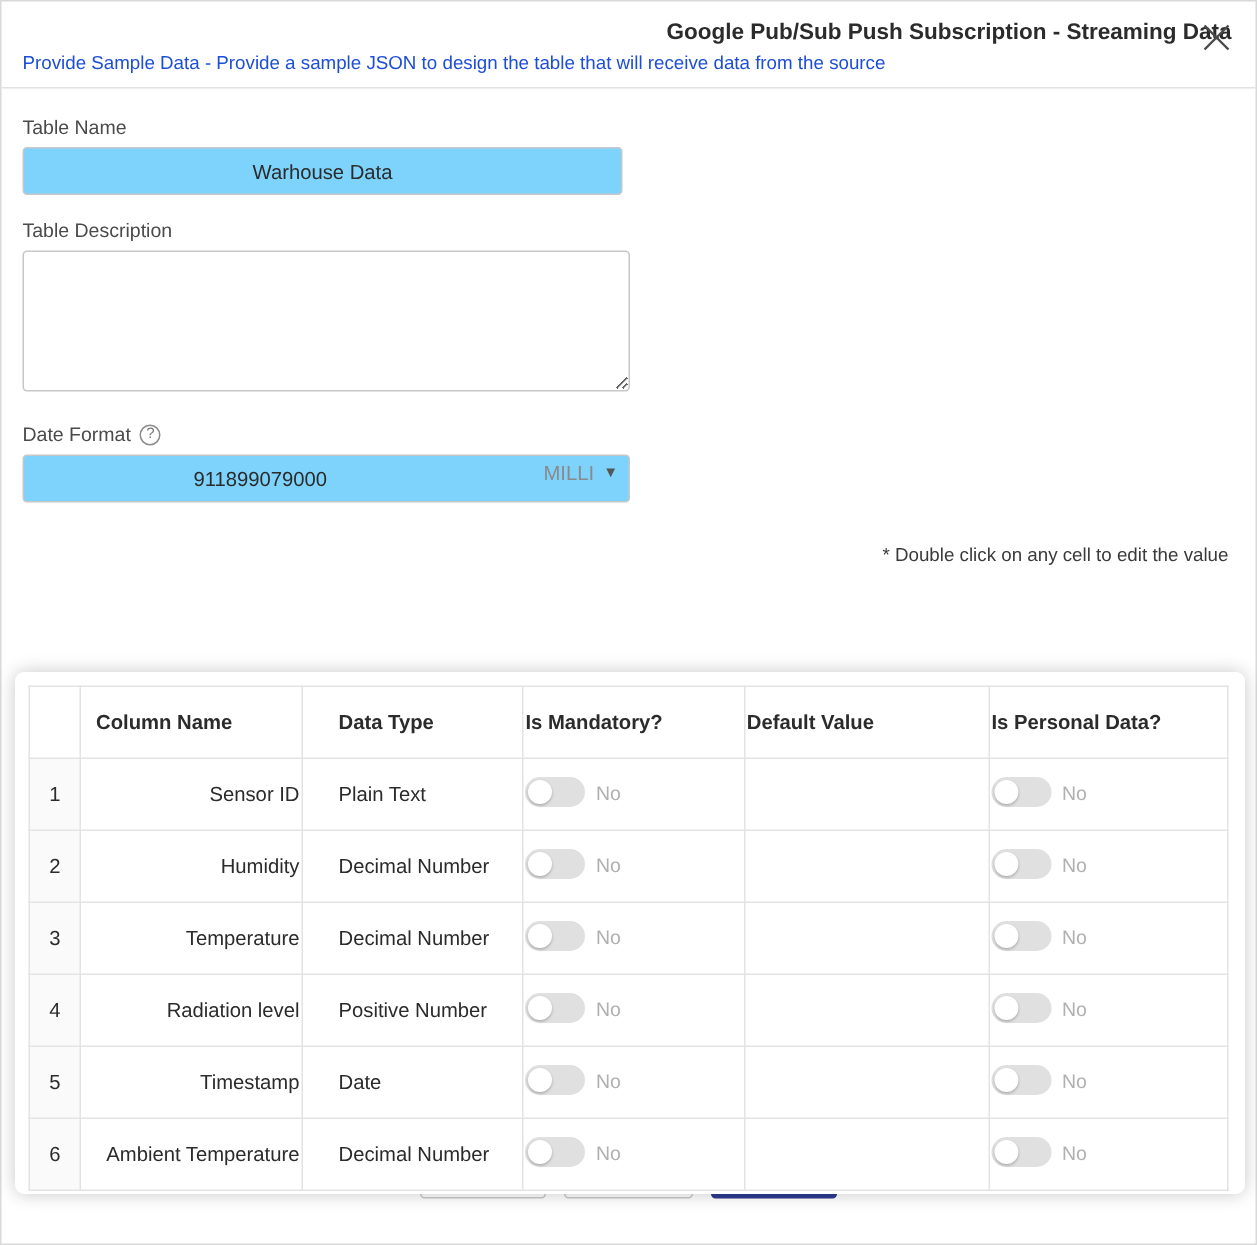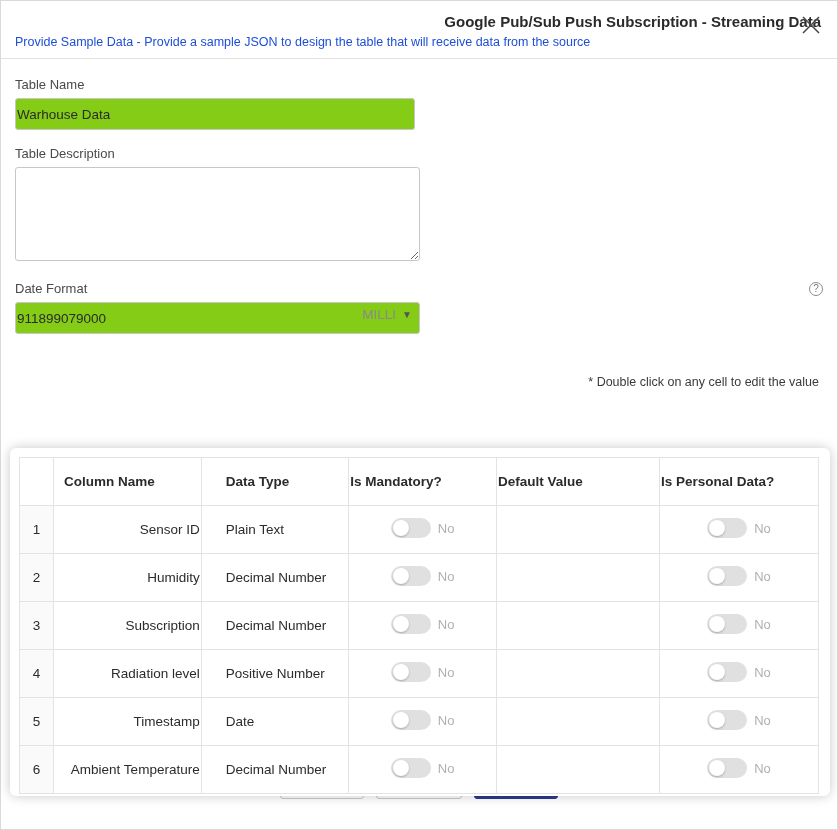--- a/index.html
+++ b/index.html
@@ -71,26 +71,27 @@
     color: #4a4a4a;
     margin-bottom: 6px;
     display: block;
   }
   .txt-input {
     width: 400px;
     height: 32px;
     box-sizing: border-box;
     border: 1px solid #c7c7c7;
     border-radius: 3px;
-    padding: 0 1px;
+    padding: 0 22px;
     font-size: 13.5px;
     color: #2b2b2b;
     font-family: "Liberation Sans", sans-serif;
-    background: #84cc16;
+    background: #7dd3fc;
     outline: none;
+    text-align: center;
   }
   .txt-area {
     width: 405px;
     height: 94px;
     box-sizing: border-box;
     border: 1px solid #c7c7c7;
     border-radius: 3px;
     padding: 6px 9px;
     font-size: 13.5px;
     color: #2b2b2b;
@@ -99,21 +100,20 @@
     outline: none;
     background: #fff;
   }
   .gap { height: 16px; }
 
   .label-row {
     display: flex;
     align-items: center;
     gap: 6px;
     margin-bottom: 6px;
-    justify-content: space-between;
   }
   .help-icon {
     width: 14px;
     height: 14px;
     border-radius: 50%;
     border: 1px solid #8c8c8c;
     color: #7a7a7a;
     font-size: 10px;
     line-height: 12px;
     text-align: center;
@@ -142,21 +142,21 @@
     margin-left: 34px;
   }
   .chev {
     font-size: 10px;
     color: #555;
   }
 
   .hint-note {
     position: absolute;
     right: 18px;
-    top: 316px;
+    top: 304px;
     font-size: 12.5px;
     color: #3a3a3a;
   }
 
   
   .table-card {
     position: absolute;
     left: 9px;
     top: 389px;
     width: 820px;
@@ -191,21 +191,21 @@
     color: #2b2b2b;
     text-align: left;
     background: #ffffff;
   }
   .col-idx { width: 33px; text-align: center; background: #fafafa; color: #3a3a3a; font-size: 13px; }
   .col-name { width: 143px; padding-left: 10px; text-align: right; }
   .col-type { width: 143px; padding-left: 24px; }
   .col-mand { width: 143px; }
   .col-def  { width: 158px; }
   .col-pers { width: 154px; }
-  td.center { text-align: center; }
+  td.center { text-align: left; }
   .cell-overflow {
     overflow: hidden;
     white-space: nowrap;
     display: block;
     width: 100%;
   }
 
   
   .toggle {
     display: inline-flex;
@@ -367,21 +367,21 @@
               <td class="col-pers center">
                 <span class="toggle">
                   <span class="switch"></span>
                   <span class="switch-label">No</span>
                 </span>
               </td>
             </tr>
             <tr>
               <td class="col-idx">3</td>
               <td class="col-name">
-                  <span class="cell-overflow">Subscription</span>
+                  <span class="cell-overflow">Temperature</span>
                 </td>
               <td class="col-type">
                   <span class="cell-overflow">Decimal Number</span>
                 </td>
               <td class="col-mand center">
                 <span class="toggle">
                   <span class="switch"></span>
                   <span class="switch-label">No</span>
                 </span>
               </td>

